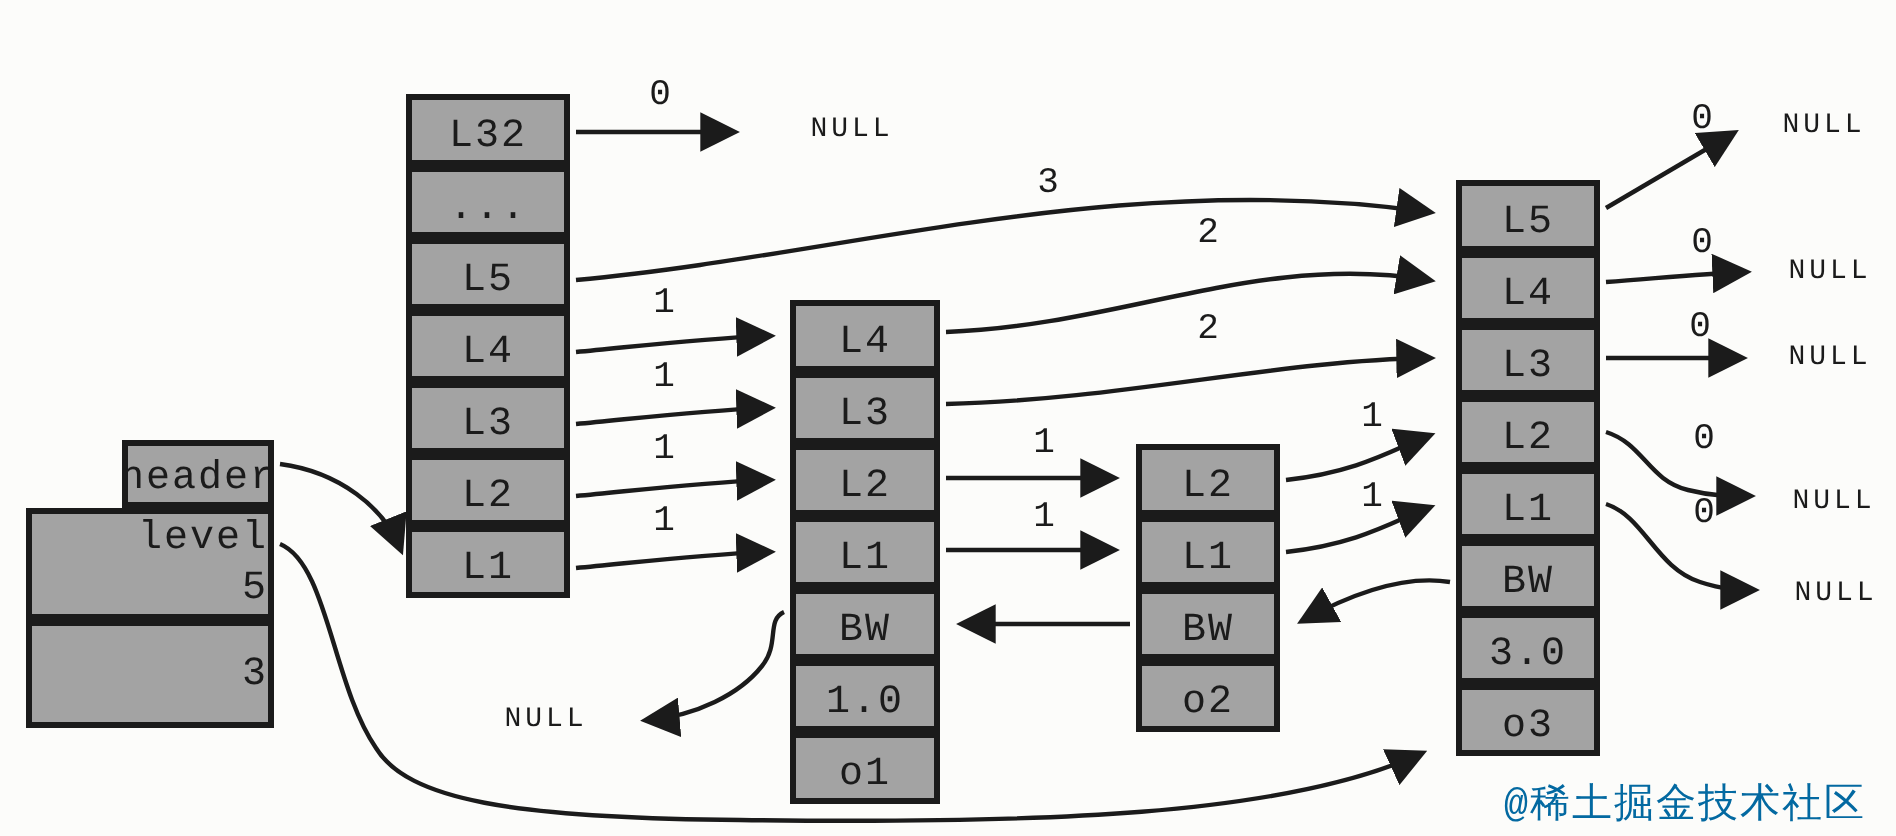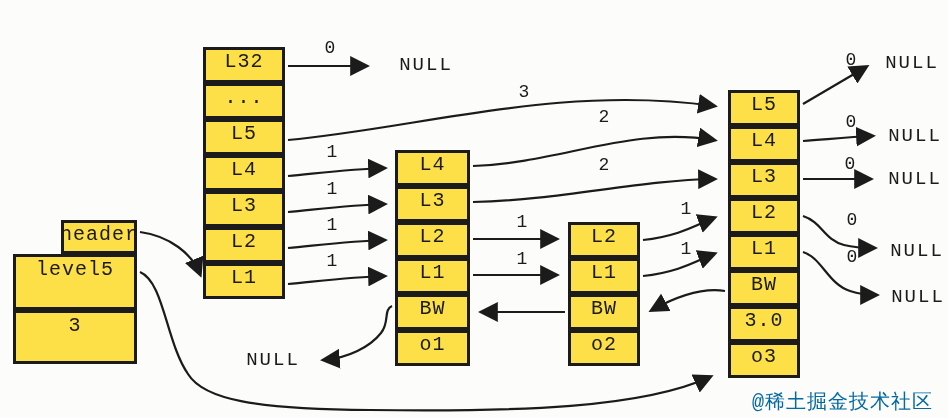--- a/index.html
+++ b/index.html
@@ -4,31 +4,31 @@
 <style>
   html,body{margin:0;padding:0;background:#ffffff;}
   .stage{
     position:relative;width:948px;height:418px;background:#fcfcfa;
     font-family:"Liberation Mono","DejaVu Sans Mono",monospace;
     color:#1b1b1b;overflow:hidden;
   }
   .arrows{position:absolute;left:0;top:0;width:948px;height:418px;pointer-events:none;}
   .col{position:absolute;}
   .cell{
-    box-sizing:border-box;height:36px;border:3px solid #1b1b1b;background:#fde047;
-    display:flex;align-items:flex-start;justify-content:center;
+    box-sizing:border-box;height:36px;border:3px solid #1b1b1b;background:#a3a3a3;
+    display:flex;align-items:flex-end;justify-content:center;
     font-size:20px;letter-spacing:1px;position:relative;z-index:2;
   }
-  .twoline{flex-direction:row;line-height:25px;}
+  .twoline{flex-direction:column;line-height:25px;}
   .num{
     position:absolute;font-size:18px;transform:translate(-50%,-50%);
     z-index:3;background:transparent;
   }
   .nulltxt{
-    position:absolute;font-size:19px;letter-spacing:2px;
+    position:absolute;font-size:14px;letter-spacing:2px;
     transform:translate(-50%,-50%);z-index:3;white-space:nowrap;
   }
   .watermark{
     position:absolute;left:752px;top:388px;font-size:20px;color:#0369a1;
     z-index:4;white-space:nowrap;letter-spacing:1px;
   }
 </style>
 </head>
 <body>
 
@@ -113,20 +113,23 @@
     <div class="cell">
         <span>L2</span>
       </div>
     <div class="cell">
         <span>L1</span>
       </div>
     <div class="cell">
         <span>BW</span>
       </div>
     <div class="cell">
+        <span>1.0</span>
+      </div>
+    <div class="cell">
         <span>o1</span>
       </div>
   </div>
 
   <div class="col" style="left:568px;top:222px;width:72px;">
     <div class="cell">
         <span>L2</span>
       </div>
     <div class="cell">
         <span>L1</span>

